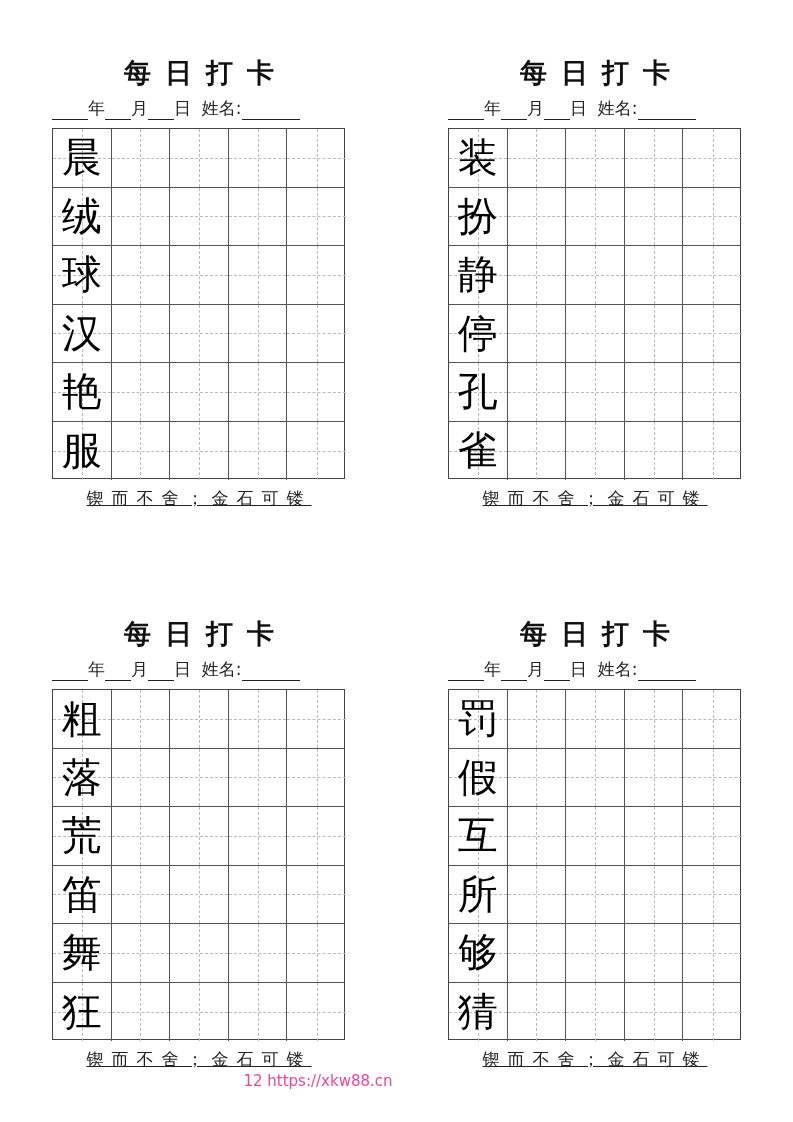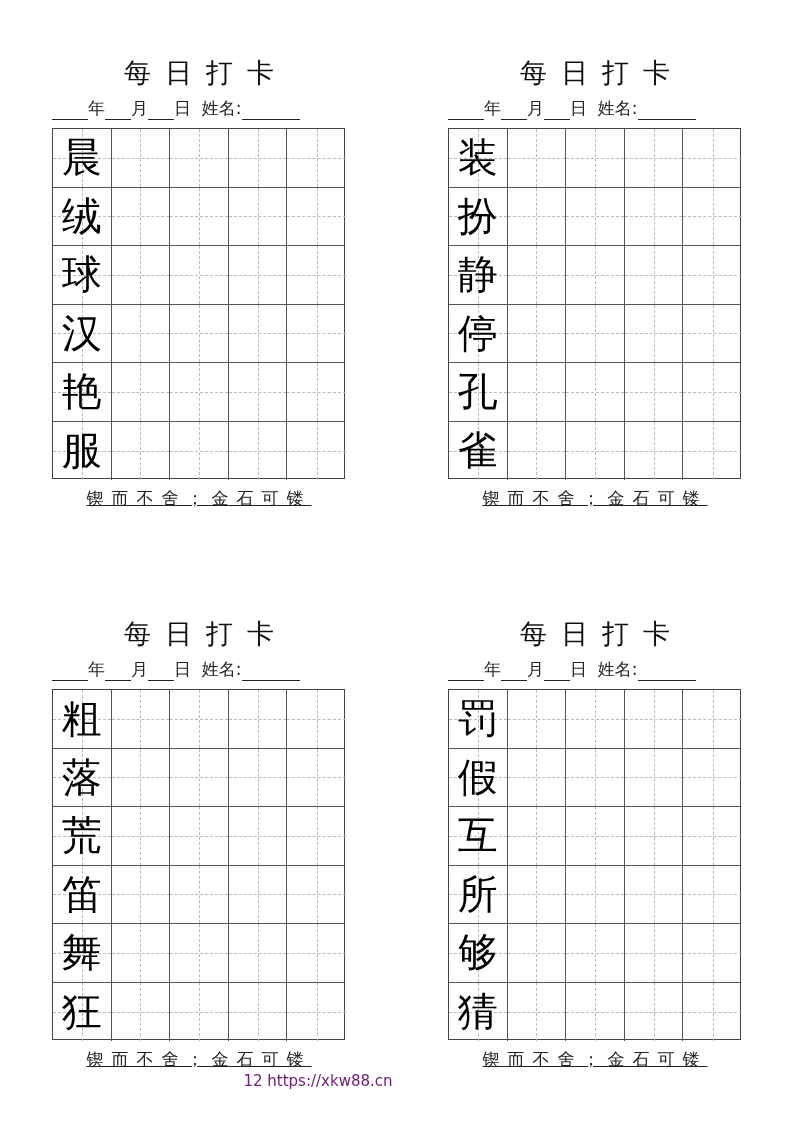--- a/index.html
+++ b/index.html
@@ -1,31 +1,31 @@
 <!DOCTYPE html>
 <html><head>
 <meta charset="utf-8">
 <style>
   html, body { margin:0; padding:0; background:#ffffff; }
   body { width:793px; height:1122px; position:relative; overflow:hidden; font-family:"DejaVu Serif", serif; color:#111; }
   .card { position:absolute; width:294px; }
-  .title { position:absolute; left:0; width:100%; top:0; text-align:center; font-size:27px; letter-spacing:14px; padding-left:14px; box-sizing:border-box; font-family:"DejaVu Serif", serif; color:#111; }
+  .title { position:absolute; left:0; width:100%; top:0; text-align:center; font-size:27px; letter-spacing:14px; padding-left:14px; box-sizing:border-box; font-family:"DejaVu Serif", serif; color:#111;font-weight:bold; }
   .infoline { position:absolute; left:0; top:42px; width:294px; height:22px; font-size:17px; white-space:nowrap; font-family:"DejaVu Sans", sans-serif; color:#222; }
   .blank { display:inline-block; border-bottom:1.5px solid #222; height:17px; vertical-align:bottom; }
   .infoline span.lbl { display:inline-block; }
   .grid { position:absolute; left:0; top:73px; width:293px; height:351px; border:1.3px solid #444; box-sizing:border-box; }
   .row { position:absolute; left:0; width:100%; height:58.5px; border-bottom:1px solid #555; box-sizing:border-box; }
   .row:last-child { border-bottom:none; }
   .cell { position:absolute; top:0; height:100%; width:58.6px; border-right:1px solid #555; box-sizing:border-box; }
   .cell.last { border-right:none; }
   .cell::before { content:""; position:absolute; left:50%; top:0; bottom:0; border-left:1px dashed #bbb; }
   .cell::after { content:""; position:absolute; top:50%; left:0; right:0; border-top:1px dashed #bbb; }
   .char { position:absolute; left:0; top:0; width:100%; height:100%; display:flex; align-items:center; justify-content:center; font-size:40px; z-index:2; font-family:"DejaVu Serif", serif; color:#000; }
   .motto { position:absolute; left:0; top:432px; width:294px; text-align:center; font-size:17px; letter-spacing:8px; color:#222; font-family:"DejaVu Serif", serif;text-decoration:underline; }
-  .footer { position:absolute; left:0; width:636px; top:1072px; text-align:center; font-size:15px; color:#701a75; font-family:"DejaVu Sans", sans-serif; }
+  .footer { position:absolute; left:0; width:636px; top:1072px; text-align:center; font-size:15px; color:#ec4899; font-family:"DejaVu Sans", sans-serif; }
 </style>
 </head>
 <body>
 
 <div class="card" style="left:52px; top:55px;">
   <div class="title">每日打卡</div>
   <div class="infoline">
     <span class="blank" style="width:36px"></span><span class="lbl">年</span><span class="blank" style="width:26px"></span><span class="lbl">月</span><span class="blank" style="width:26px"></span><span class="lbl">日</span>&nbsp;&nbsp;<span class="lbl">姓名:</span><span class="blank" style="width:58px"></span>
   </div>
   <div class="grid">

